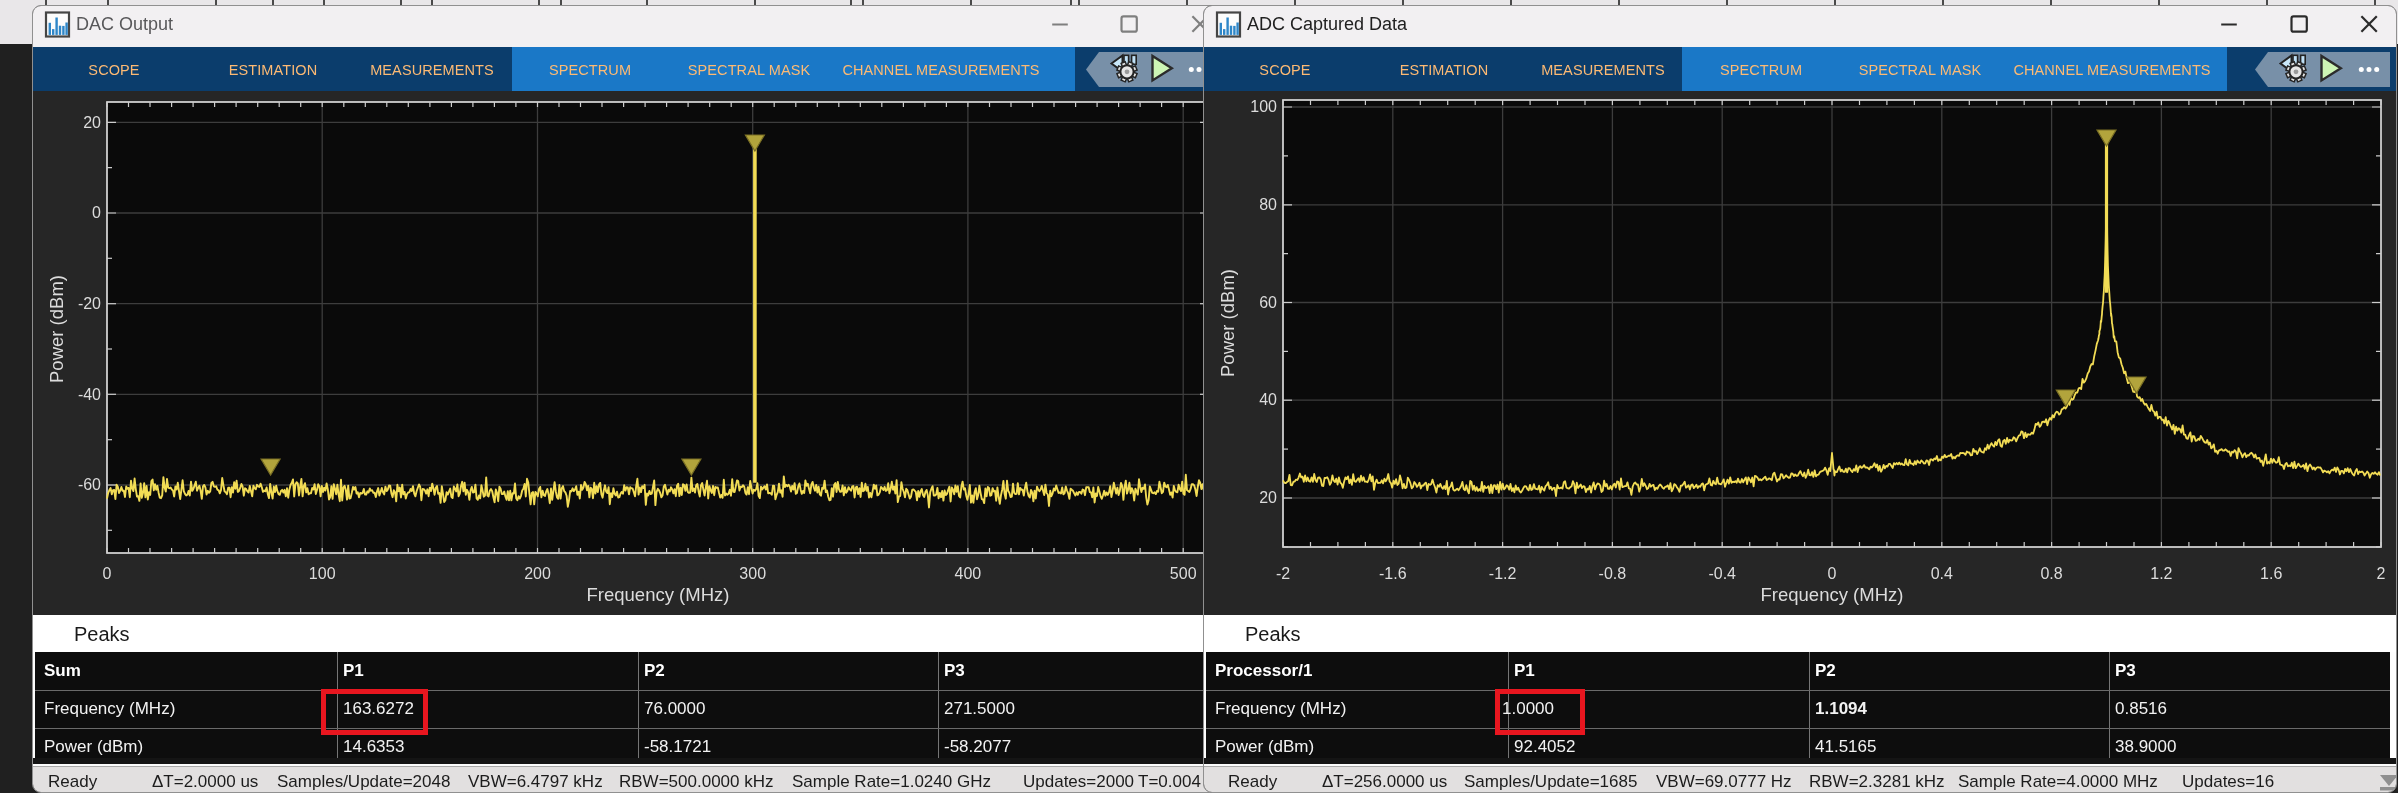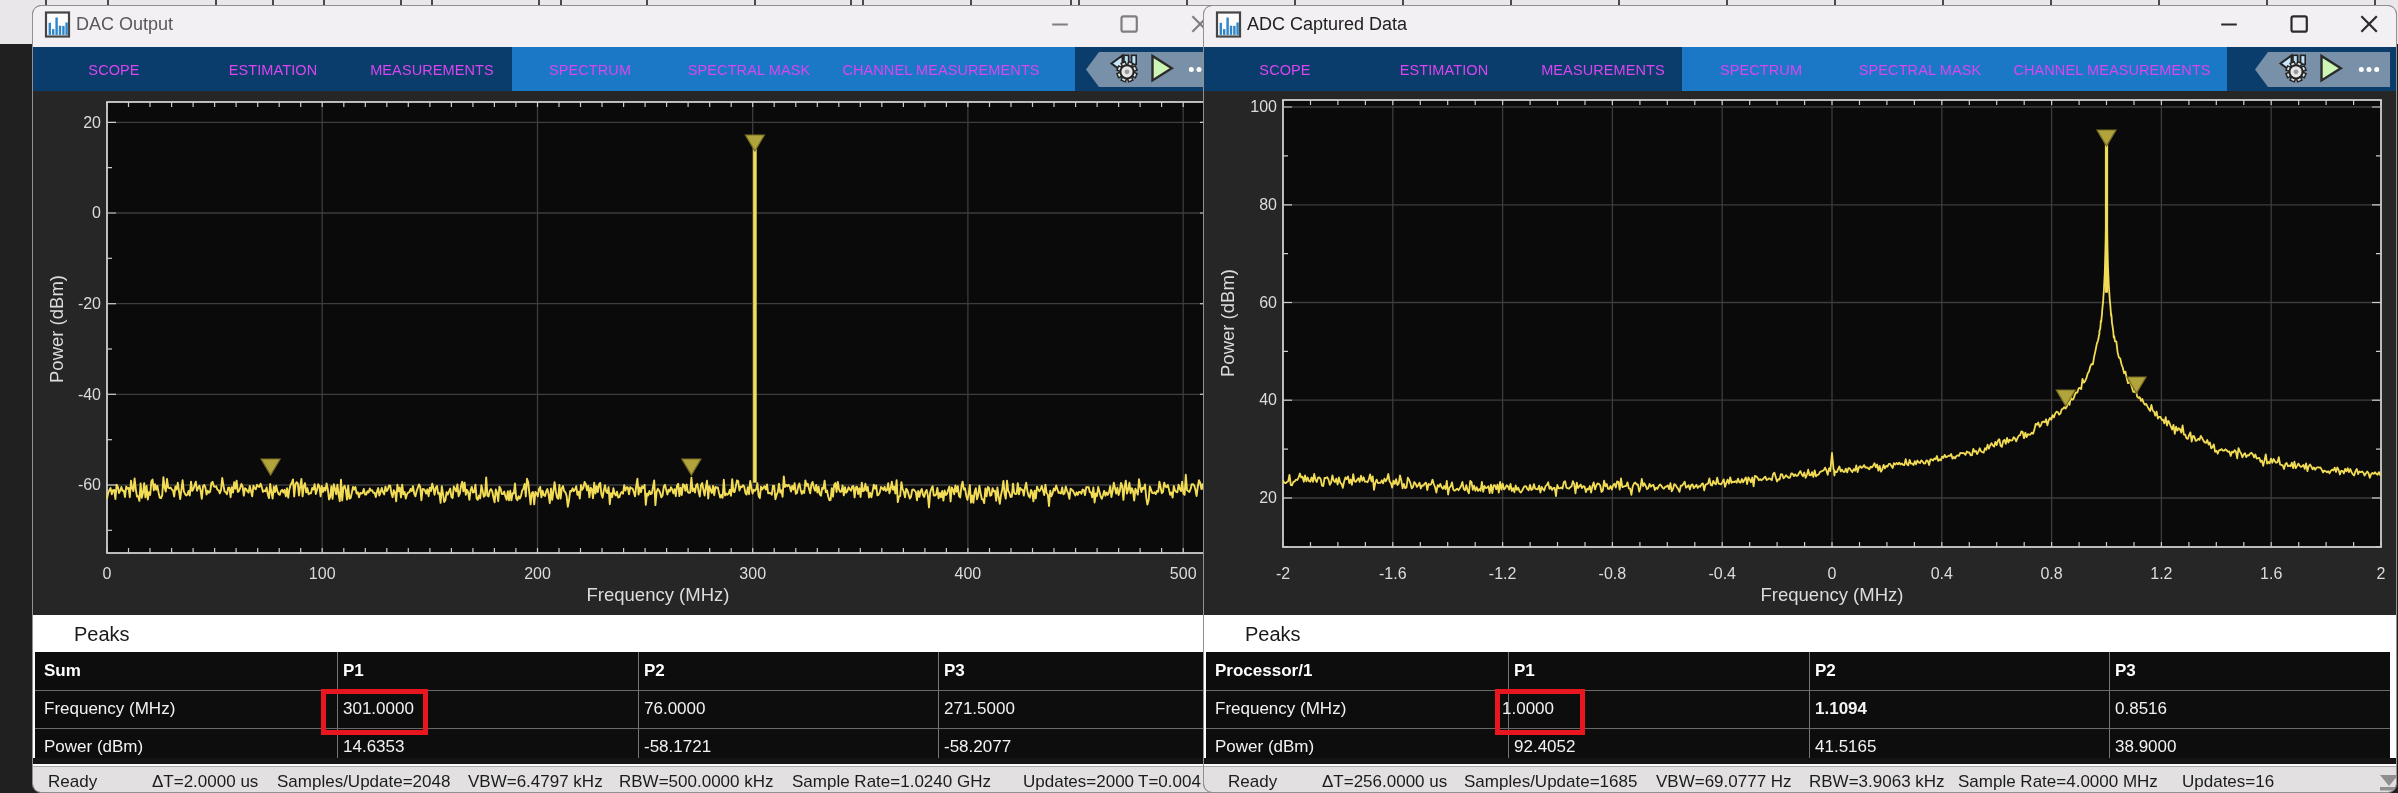--- a/index.html
+++ b/index.html
@@ -4,21 +4,21 @@
 body{width:2398px;height:793px;overflow:hidden;position:relative;background:linear-gradient(to bottom,#e9e7e9 0,#e9e7e9 44px,#202020 44px,#202020 100%);font-family:"Liberation Sans",sans-serif;}
 .topstrip{position:absolute;left:0;top:0;width:2398px;height:13px;background:#e9e7e9;}
 .tick{position:absolute;top:0;width:1.5px;height:6px;background:#4a4a4a;}
 .win{position:absolute;top:5px;height:788px;background:#262626;border:1px solid #909090;border-radius:9px 9px 9px 9px;overflow:hidden;}
 .titlebar{position:absolute;left:0;top:0;width:100%;height:41px;background:#f2f0f2;}
 .ticon{position:absolute;}
 .ttext{position:absolute;left:43px;top:8px;font-size:18px;color:#58585a;}.win.act .ttext{color:#212121;}
 .tbtn{position:absolute;}
 .toolbar{position:absolute;left:0;top:41px;width:100%;height:44px;background:#0b3d6c;}
 .tbblue{position:absolute;top:41px;height:44px;background:#1a78c7;}
-.tab{position:absolute;top:56px;transform:translateX(-50%);color:#d946ef;font-size:14.5px;letter-spacing:.1px;}
+.tab{position:absolute;top:56px;transform:translateX(-50%);color:#fdba74;font-size:14.5px;letter-spacing:.1px;}
 .panelsvg{position:absolute;}
 .plotbg{position:absolute;left:0;top:85px;width:100%;height:524px;background:#262626;}
 .plotsvg{position:absolute;left:0;background:transparent;font-family:"Liberation Sans",sans-serif;}
 .peaksband{position:absolute;left:0;top:609px;width:100%;height:37px;background:#fff;}
 .peaksband span{position:absolute;left:41px;top:8px;font-size:20px;color:#1a1a1a;}
 .tblwrap{position:absolute;left:0;top:646px;width:100%;height:111px;background:#fdfdfd;}
 .tbl{position:absolute;left:2px;top:646px;width:calc(100% - 8px);height:106px;background:#0d0d0d;}
 .vsep{position:absolute;top:0;height:106px;width:1px;background:#757575;}
 .hsep{position:absolute;left:0;width:100%;height:1px;background:#6a6a6a;}
 .trow{position:absolute;left:0;width:100%;height:38px;}
@@ -278,21 +278,21 @@
       <div class="hsep" style="top:38px;"></div>
       <div class="hsep" style="top:76px;"></div>
       <div class="trow b" style="top:0;">
         <span style="left:9px;">Sum</span>
         <span style="left:308px;">P1</span>
         <span style="left:609px;">P2</span>
         <span style="left:909px;">P3</span>
       </div>
       <div class="trow" style="top:38px;">
         <span style="left:9px;">Frequency (MHz)</span>
-        <span style="left:308px;">301.0000</span>
+        <span style="left:308px;">163.6272</span>
         <span style="left:609px;">76.0000</span>
         <span style="left:909px;">271.5000</span>
       </div>
       <div class="trow" style="top:76px;">
         <span style="left:9px;">Power (dBm)</span>
         <span style="left:308px;">14.6353</span>
         <span style="left:609px;">-58.1721</span>
         <span style="left:909px;">-58.2077</span>
       </div>
     </div>
@@ -536,21 +536,21 @@
         <span style="left:909px;">38.9000</span>
       </div>
     </div>
     <div class="redbox" style="left:291px;width:90px;"></div>
     <div class="btmstrip"></div>
     <div class="status">
       <span class="ready" style="left:24px;">Ready</span>
       <span style="left:118px;">ΔT=256.0000 us</span>
       <span style="left:260px;">Samples/Update=1685</span>
       <span style="left:452px;">VBW=69.0777 Hz</span>
-      <span style="left:605px;">RBW=3.9063 kHz</span>
+      <span style="left:605px;">RBW=2.3281 kHz</span>
       <span style="left:754px;">Sample Rate=4.0000 MHz</span>
       <span style="left:978px;">Updates=16</span>
       <span style="left:1084px;margin-top:24px;">T=0.0031</span>
     </div>
     <svg class="colic" width="24" height="20" style="left:1173px;top:767px;">
       <polygon points="3.0,2.0 21.0,2.0 12.0,13.0" fill="#8f8f8f"></polygon>
       <rect x="3.0" y="14.0" width="18" height="3.5" fill="#8f8f8f"></rect>
     </svg>
   </div>
 </body></html>

